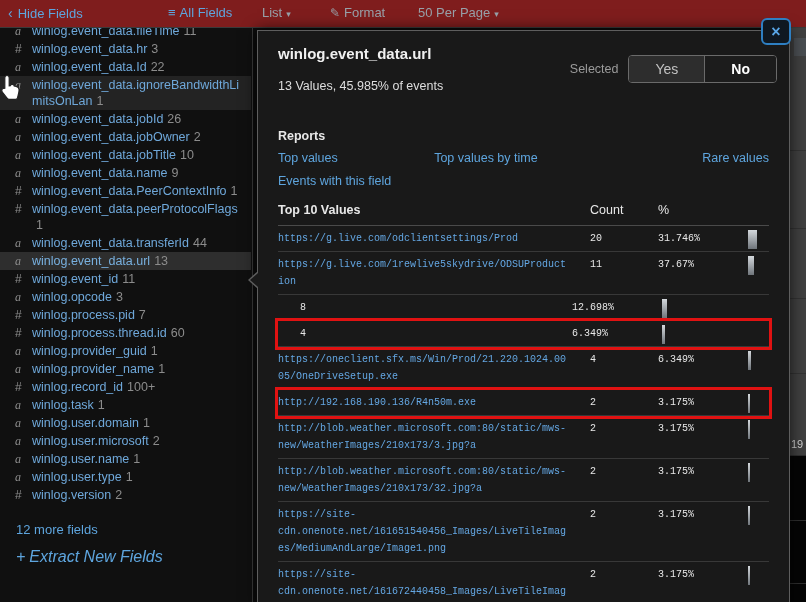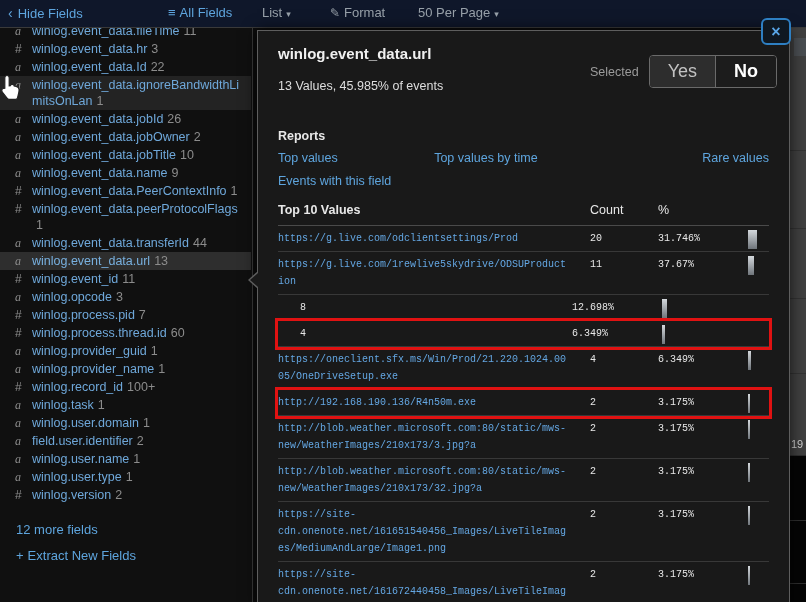--- a/index.html
+++ b/index.html
@@ -7,21 +7,21 @@
   body {
     background:#0c0c0c;
     font-family:"Liberation Sans","DejaVu Sans",sans-serif;
     color:#cfcfcf; position:relative;
   }
   .screen { position:absolute; inset:0; }
 
   
   .topbar {
     position:absolute; top:0; left:0; right:0; height:28px;
-    background:#0f172a; border-bottom:1px solid #3a3a3a; z-index:5;
+    background:#7f1d1d; border-bottom:1px solid #3a3a3a; z-index:5;
   }
   .topbar .tb-item { position:absolute; top:5px; font-size:13px; white-space:nowrap; }
   .blue { color:#5ea5de; }
   .gray-menu { color:#98a1a9; }
   .chev { font-size:14px; margin-right:5px; }
   .listicon { font-size:13px; margin-right:5px; letter-spacing:-1px; }
   .caret { font-size:9px; margin-left:4px; }
   .fmt-icon { font-size:12px; margin-right:4px; }
 
   
@@ -38,21 +38,21 @@
   .field-item.clipped { margin-top:-6px; }
   .field-item.hover { background:#232323; }
   .field-item.selected { background:#2e2e2e; color:#78b0df; }
   .pfx {
     position:absolute; left:15px; top:1px; width:14px;
     color:#8c8c8c; font-size:12px; text-align:left;
   }
   .pfx.a { font-style:italic; font-family:"Liberation Serif","DejaVu Serif",serif; }
   .fcount { color:#8c8c8c; margin-left:4px; }
   .more-fields { position:absolute; top:522px; left:16px; font-size:13px; color:#5ea5de; cursor:pointer; }
-  .extract { position:absolute; top:548px; left:16px; font-size:13px; color:#5ea5de; cursor:pointer; }
+  .extract { position:absolute; top:548px; left:16px; font-size:16px; color:#5ea5de; cursor:pointer;font-style:italic; }
   .plus { margin-right:4px; }
 
   
   .cursor { position:absolute; left:0px; top:74px; z-index:50; }
 
   
   .sliver { position:absolute; top:28px; left:790px; width:16px; height:574px; background:#404040; z-index:0; }
   .sliver .hline { position:absolute; left:0; right:0; height:1px; background:#333; }
   .sliver .dark { position:absolute; left:0; right:0; top:427px; bottom:0; background:#050505; }
   .sliver .dark .hline { background:#2e2e2e; }
@@ -79,21 +79,21 @@
     position:absolute; top:-13px; right:-2px; width:30px; height:27px;
     background:#0f1821; border:2px solid #2e7fc2; border-radius:6px;
     color:#5aa7e8; font-size:16px; font-weight:bold; line-height:23px;
     text-align:center; cursor:pointer;
   }
   .popup-title { font-size:15px; font-weight:bold; color:#f0f0f0; margin-top:2px; }
   .popup-summary { font-size:12.5px; color:#dedede; margin-top:17px; }
   .selected-group { position:absolute; top:24px; right:12px; font-size:12.5px; }
   .selected-label { color:#9b9b9b; margin-right:10px; vertical-align:middle; }
   .toggle { display:inline-block; border:1px solid #6a6a6a; border-radius:4px; overflow:hidden; vertical-align:middle; }
-  .toggle span { display:inline-block; padding:5px 18px; font-size:18px; cursor:pointer; }
+  .toggle span { display:inline-block; padding:5px 26px; font-size:14px; cursor:pointer; }
   .toggle .yes { background:#2d2d2d; color:#c2c2c2; border-right:1px solid #6a6a6a; }
   .toggle .no  { background:#1c1c1c; color:#ffffff; font-weight:bold; }
   .reports-heading { font-size:12.5px; font-weight:bold; color:#e8e8e8; margin-top:36px; }
   .report-links { margin-top:8px; font-size:12.5px; display:flex;justify-content:space-between; }
   .report-links .rl1 { width:127px; }
   .report-links .rl2 { width:239px; }
   .report-links a, .events-link { color:#5ea5de; text-decoration:none; cursor:pointer; }
   .events-link { display:inline-block; margin-top:9px; font-size:12.5px; }
 
   
@@ -157,21 +157,21 @@
         <div class="field-item selected"><span class="pfx a">a</span><span>winlog.event_data.url</span><span class="fcount">13</span></div>
         <div class="field-item"><span class="pfx">#</span><span>winlog.event_id</span><span class="fcount">11</span></div>
         <div class="field-item"><span class="pfx a">a</span><span>winlog.opcode</span><span class="fcount">3</span></div>
         <div class="field-item"><span class="pfx">#</span><span>winlog.process.pid</span><span class="fcount">7</span></div>
         <div class="field-item"><span class="pfx">#</span><span>winlog.process.thread.id</span><span class="fcount">60</span></div>
         <div class="field-item"><span class="pfx a">a</span><span>winlog.provider_guid</span><span class="fcount">1</span></div>
         <div class="field-item"><span class="pfx a">a</span><span>winlog.provider_name</span><span class="fcount">1</span></div>
         <div class="field-item"><span class="pfx">#</span><span>winlog.record_id</span><span class="fcount">100+</span></div>
         <div class="field-item"><span class="pfx a">a</span><span>winlog.task</span><span class="fcount">1</span></div>
         <div class="field-item"><span class="pfx a">a</span><span>winlog.user.domain</span><span class="fcount">1</span></div>
-        <div class="field-item"><span class="pfx a">a</span><span>field.user.identifier</span><span class="fcount">2</span></div>
+        <div class="field-item"><span class="pfx a">a</span><span>winlog.user.microsoft</span><span class="fcount">2</span></div>
         <div class="field-item"><span class="pfx a">a</span><span>winlog.user.name</span><span class="fcount">1</span></div>
         <div class="field-item"><span class="pfx a">a</span><span>winlog.user.type</span><span class="fcount">1</span></div>
         <div class="field-item"><span class="pfx">#</span><span>winlog.version</span><span class="fcount">2</span></div>
       </div>
     <div class="more-fields">12 more fields</div>
     <div class="extract"><span class="plus">+</span><span>Extract New Fields</span></div>
   </div>
 
   <div class="cursor">
     <svg width="22" height="30" viewBox="0 0 22 30">

